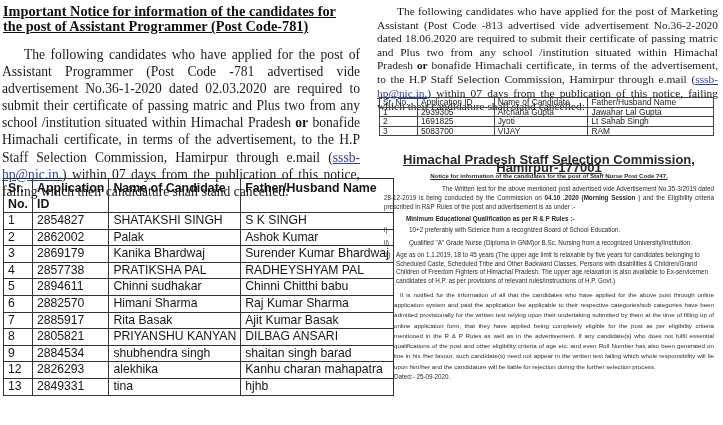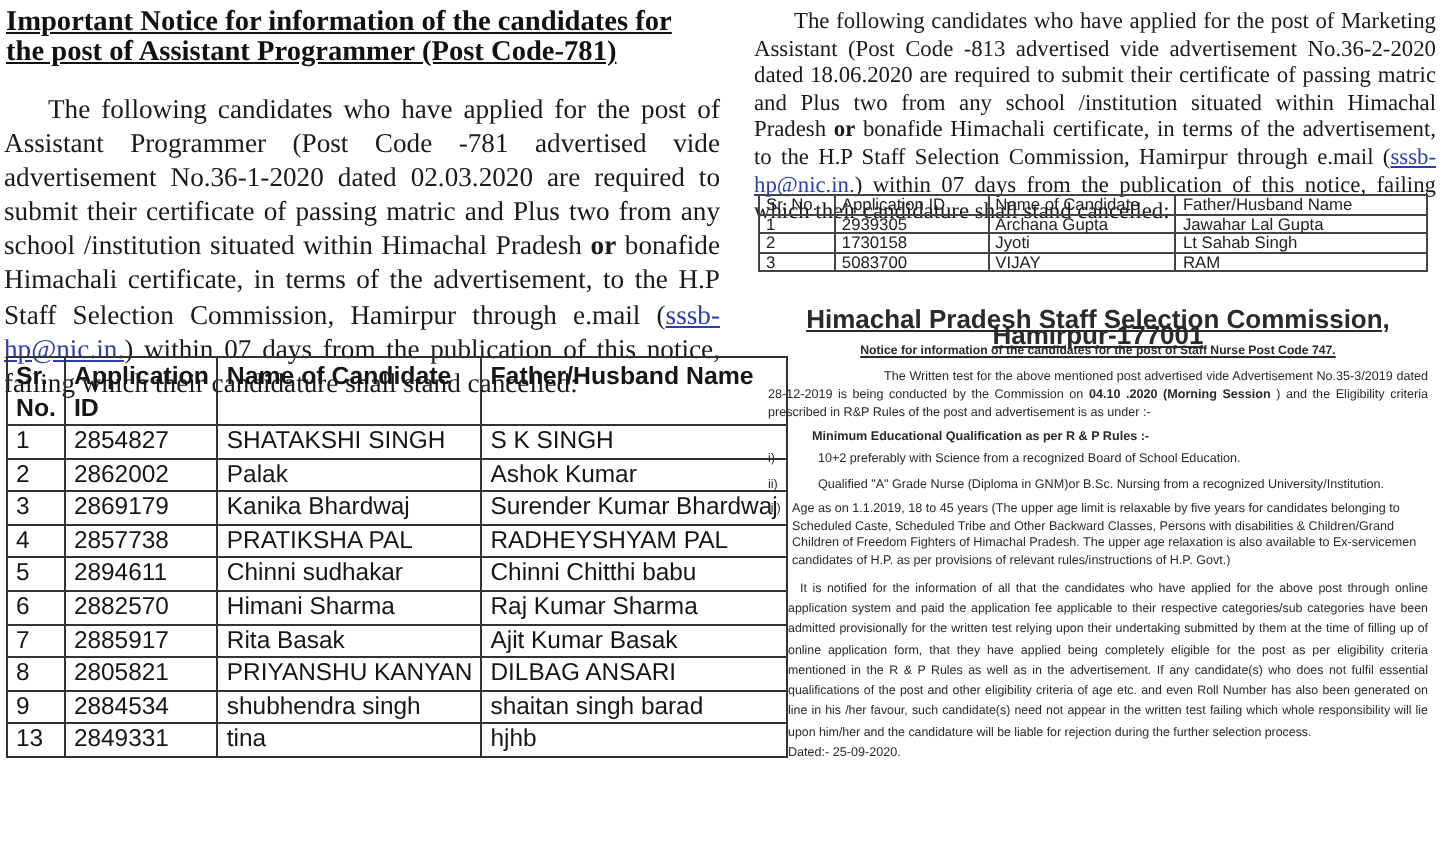--- a/index.html
+++ b/index.html
@@ -147,20 +147,26 @@
           <td>PRIYANSHU KANYAN</td>
           <td>DILBAG ANSARI</td>
         </tr>
       <tr>
           <td>9</td>
           <td>2884534</td>
           <td>shubhendra singh</td>
           <td>shaitan singh barad</td>
         </tr>
       <tr>
+          <td>12</td>
+          <td>2826293</td>
+          <td>alekhika</td>
+          <td>Kanhu charan mahapatra</td>
+        </tr>
+      <tr>
           <td>13</td>
           <td>2849331</td>
           <td>tina</td>
           <td>hjhb</td>
         </tr>
     </tbody>
   </table>
 </div>
 
 <div class="right">
@@ -183,21 +189,21 @@
     </thead>
     <tbody>
       <tr>
           <td>1</td>
           <td>2939305</td>
           <td>Archana Gupta</td>
           <td>Jawahar Lal Gupta</td>
         </tr>
       <tr>
           <td>2</td>
-          <td>1730158</td>
+          <td>1691825</td>
           <td>Jyoti</td>
           <td>Lt Sahab Singh</td>
         </tr>
       <tr>
           <td>3</td>
           <td>5083700</td>
           <td>VIJAY</td>
           <td>RAM</td>
         </tr>
     </tbody>

